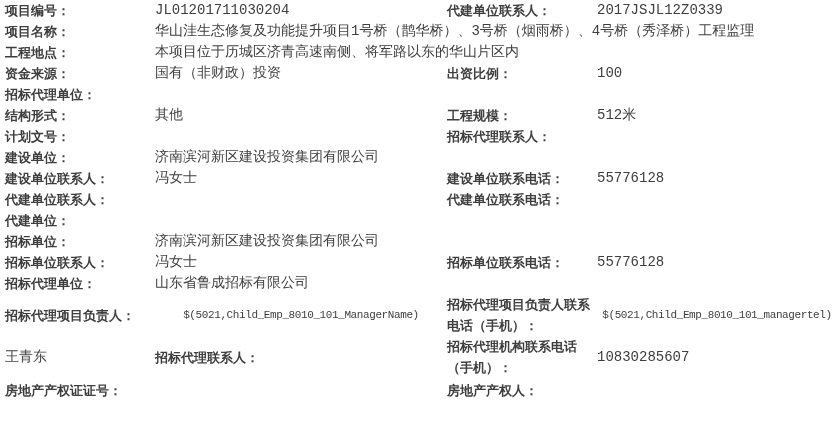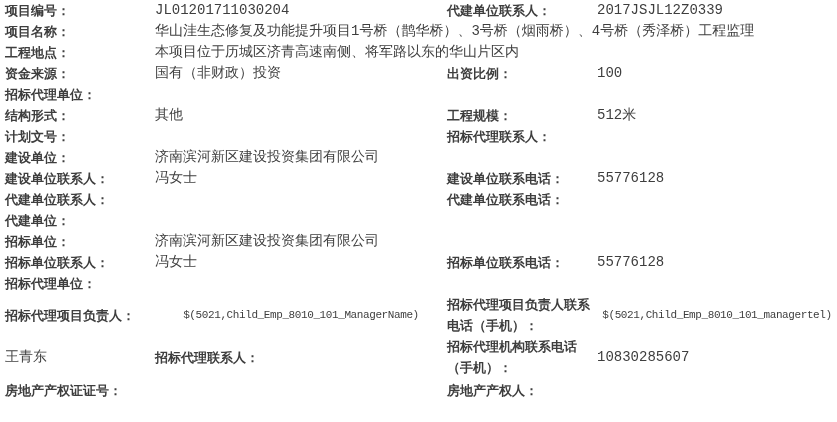--- a/index.html
+++ b/index.html
@@ -139,20 +139,21 @@
 
   <div class="row">
     <div class="cell label">招标单位联系人：</div>
     <div class="cell value">冯女士</div>
     <div class="cell label">招标单位联系电话：</div>
     <div class="cell value">55776128</div>
   </div>
 
   <div class="row">
     <div class="cell label">招标代理单位：</div>
+    <div class="cell value span3">山东省鲁成招标有限公司</div>
   </div>
 
   <div class="row tall">
     <div class="cell label">招标代理项目负责人：</div>
     <div class="cell value code">$(5021,Child_Emp_8010_101_ManagerName)</div>
     <div class="cell label wrap2">招标代理项目负责人联系
 电话（手机）：</div>
     <div class="cell value code">$(5021,Child_Emp_8010_101_managertel)</div>
   </div>
 

